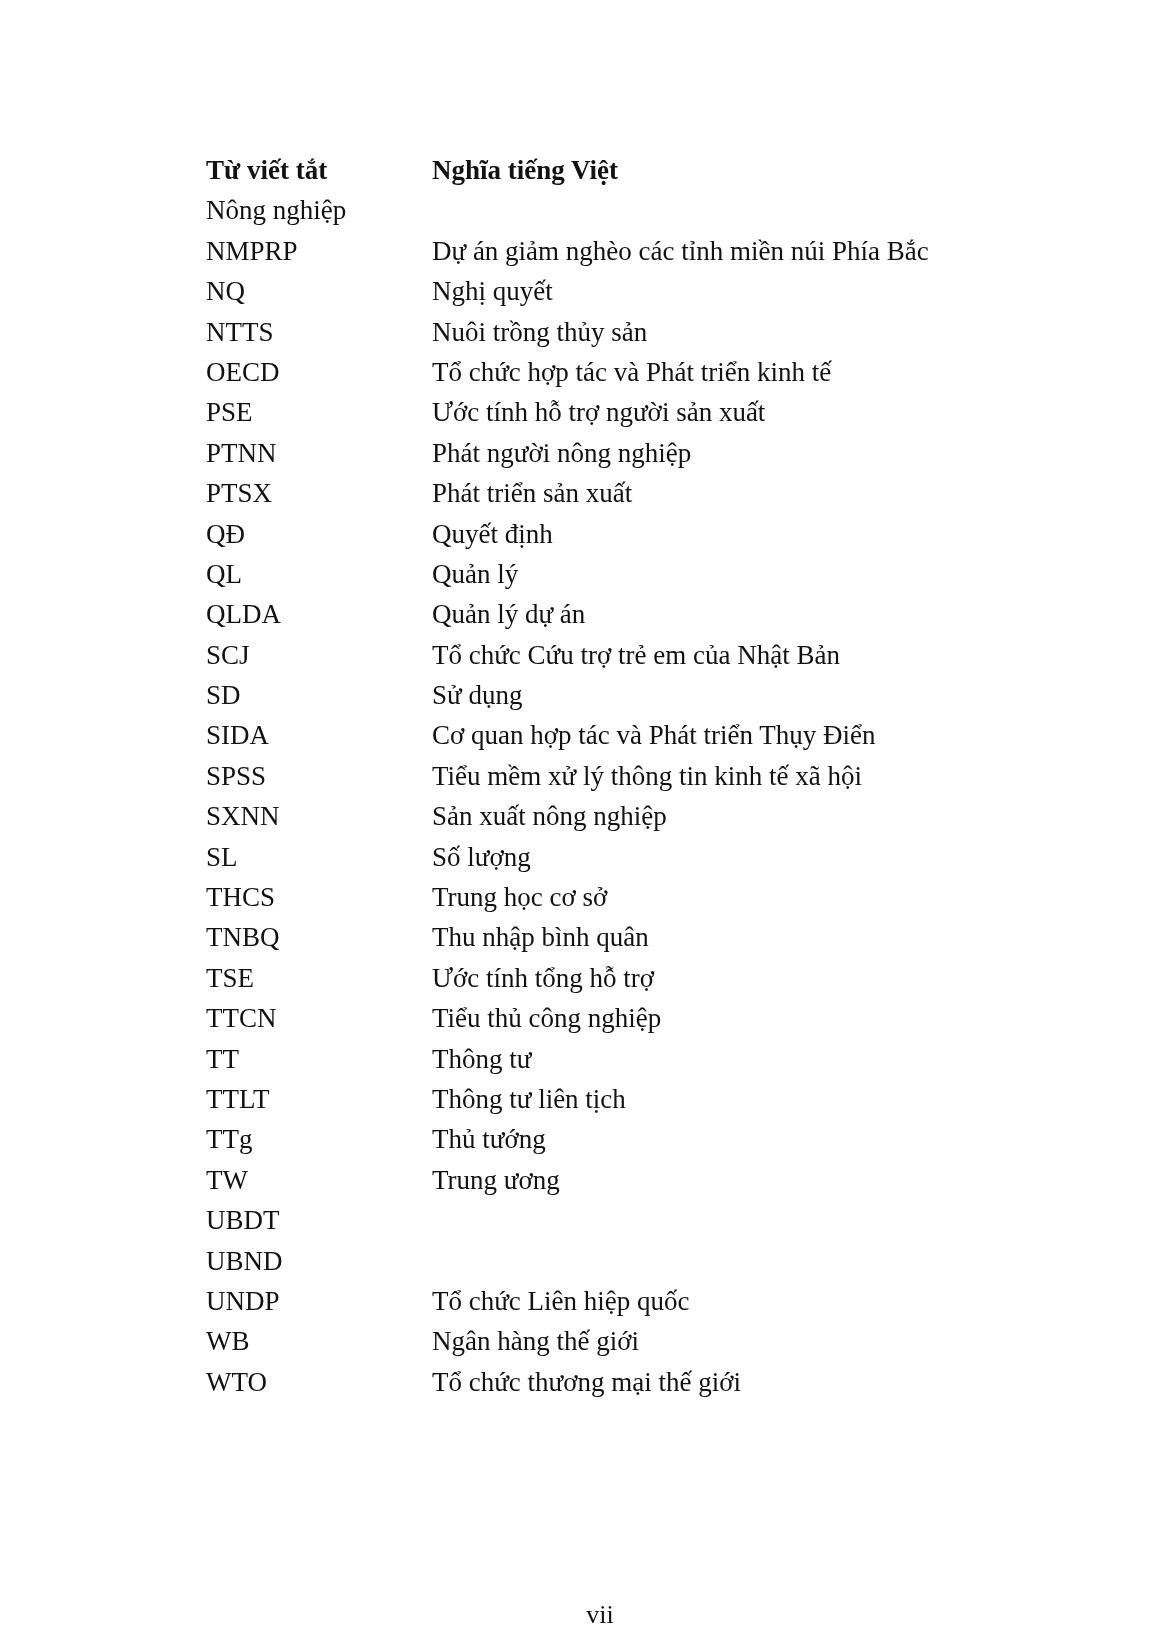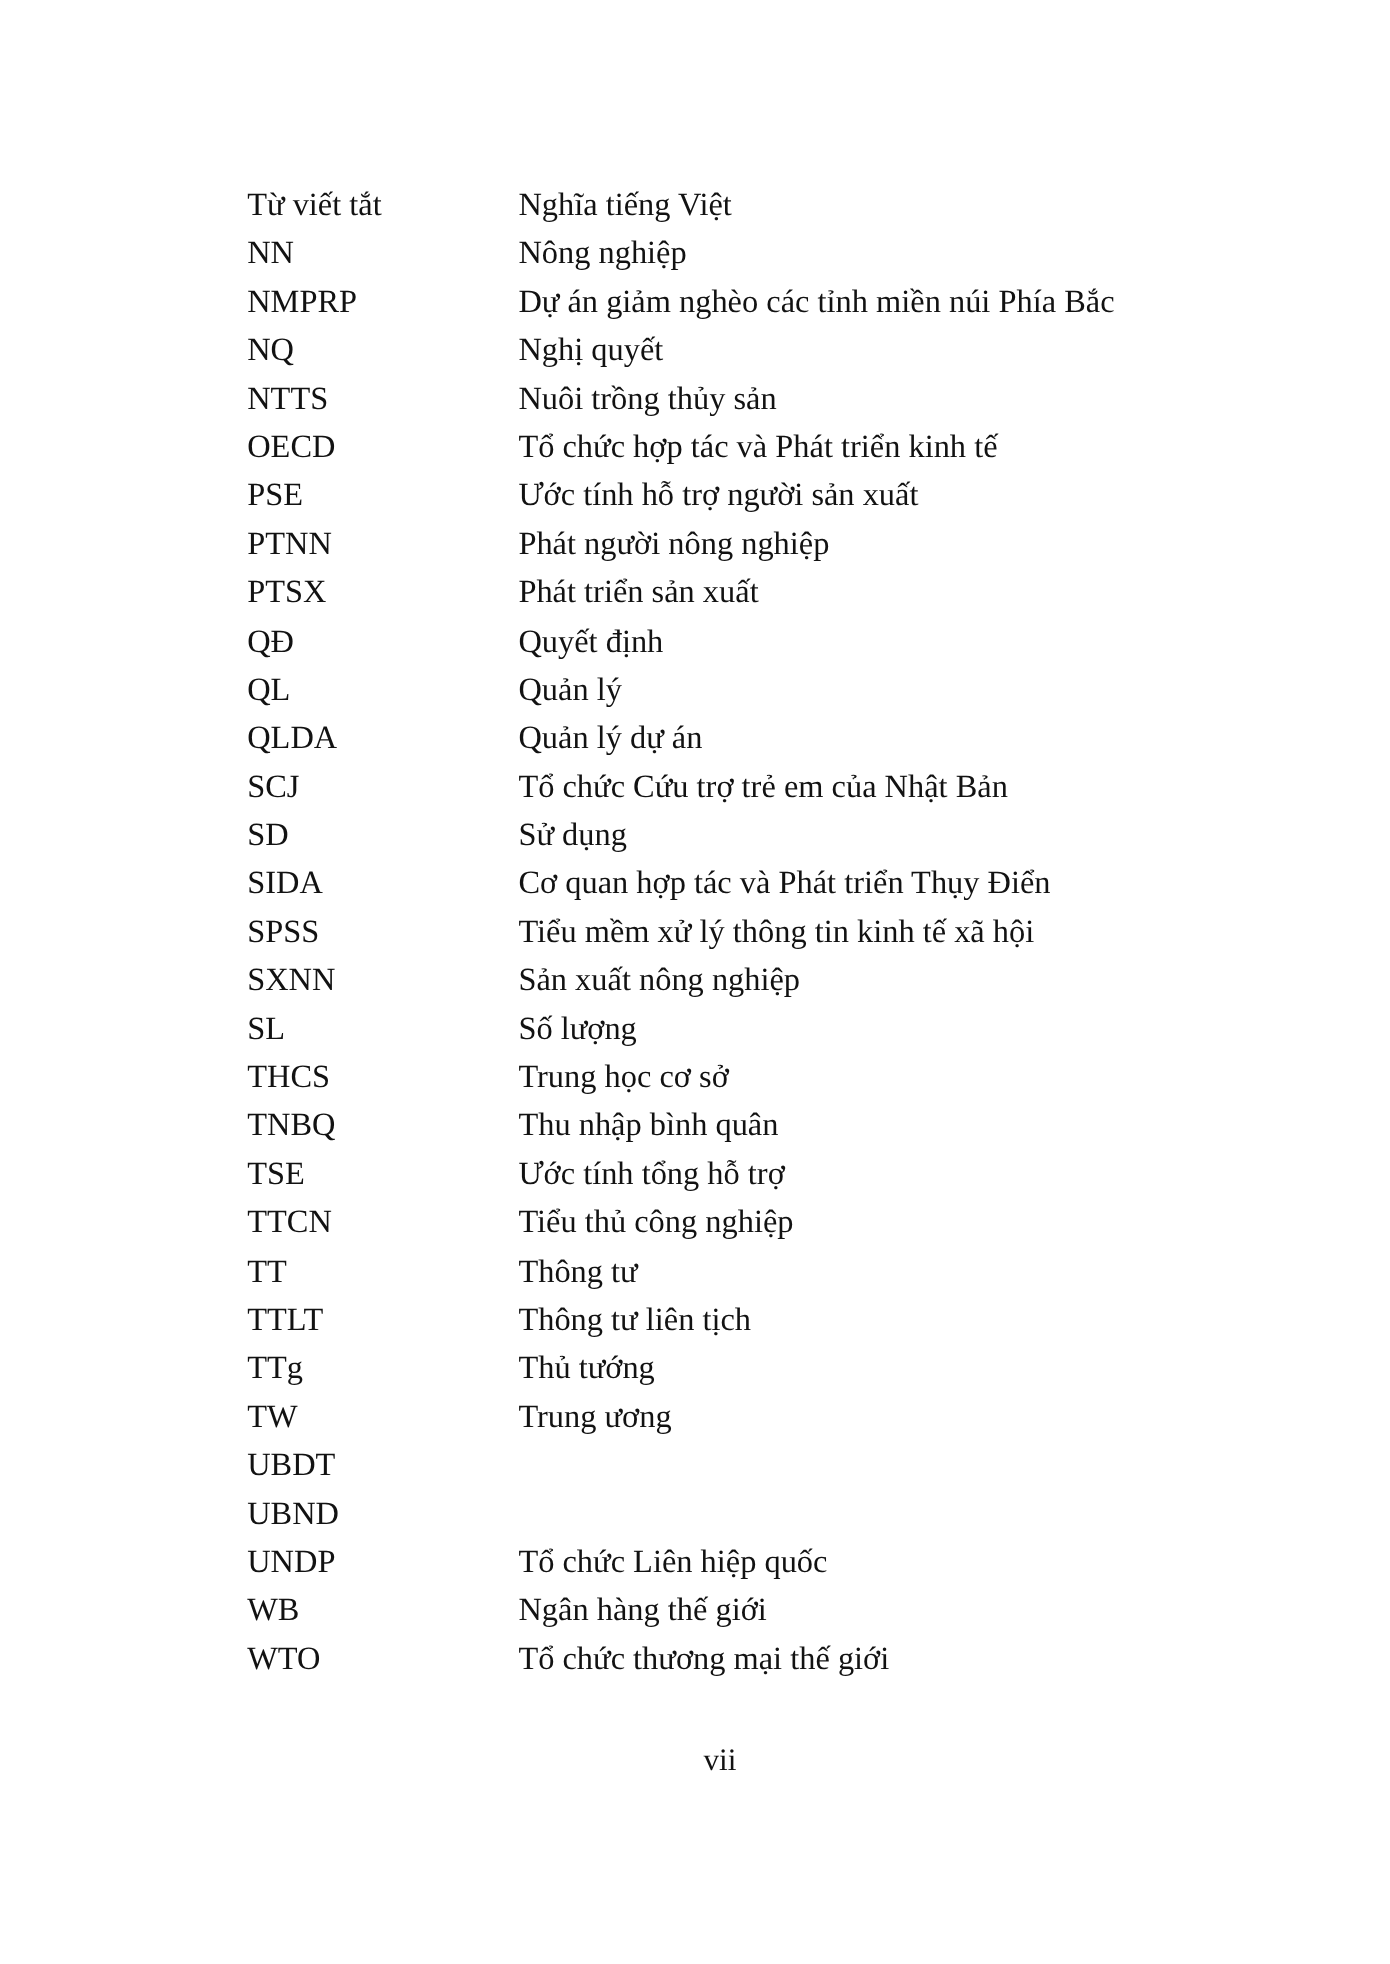--- a/index.html
+++ b/index.html
@@ -30,45 +30,44 @@
     white-space: nowrap;
   }
   .col.abbr {
     width: 226px;
     flex: 0 0 226px;
   }
   .col.meaning {
     flex: 1 1 auto;
   }
   .header-row .col {
-    font-weight: normal;
+    font-weight: bold;
   }
   .page-number {
     position: absolute;
     left: 50px;
-    top: 1452px;
+    top: 1600px;
     width: 1100px;
     text-align: center;
     font-size: 26px;
     color: #121212;
   }
 </style>
 </head>
 <body>
 
 <div class="page">
 
   <div class="abbr-table">
     <div class="row header-row">
       <div class="col abbr">Từ viết tắt</div>
       <div class="col meaning">Nghĩa tiếng Việt</div>
     </div>
     <div id="rows">
         <div class="row">
-          <div class="col abbr">NN</div>
           <div class="col meaning">Nông nghiệp</div>
         </div>
         <div class="row">
           <div class="col abbr">NMPRP</div>
           <div class="col meaning">Dự án giảm nghèo các tỉnh miền núi Phía Bắc</div>
         </div>
         <div class="row">
           <div class="col abbr">NQ</div>
           <div class="col meaning">Nghị quyết</div>
         </div>

